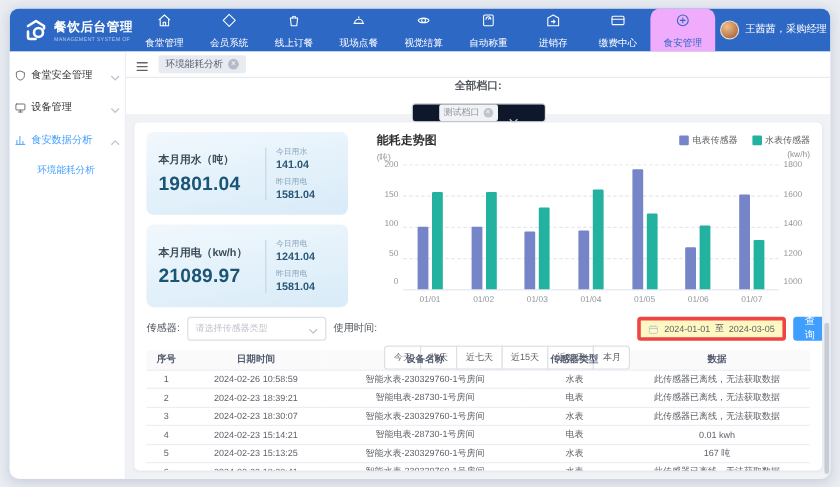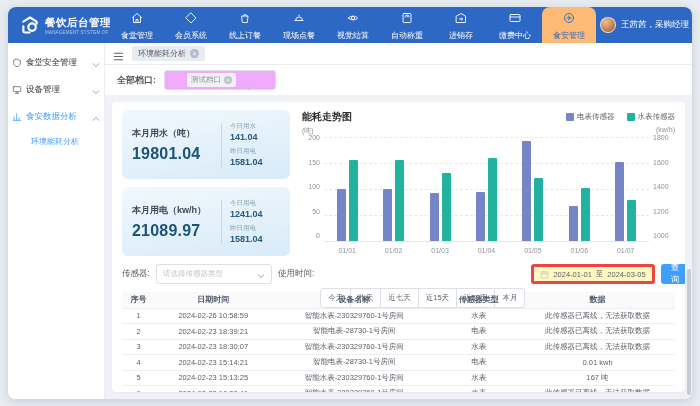--- a/index.html
+++ b/index.html
@@ -14,21 +14,21 @@
   .logo { display:flex; align-items:center; padding-left:12px; width:102px; flex-shrink:0; }
   .logo-mark { width:20px; height:20px; margin-right:5px; color:#fff; }
   .logo-text { display:flex; flex-direction:column; overflow:hidden; }
   .logo-title { font-size:10.5px; font-weight:bold; color:#fff; white-space:nowrap; letter-spacing:.5px; }
   .logo-sub { font-size:4.5px; color:rgba(255,255,255,.6); white-space:nowrap; letter-spacing:.2px; }
   .nav { display:flex; flex:1; }
   .nav-item { width:54px; display:flex; flex-direction:column; align-items:center; justify-content:center;
     gap:2px; color:#fff; cursor:pointer; }
   .nav-item svg { width:12px; height:12px; }
   .nav-label { font-size:8px; white-space:nowrap; }
-  .nav-item.active { background:#fdba74; color:#2e68c5; border-radius:8px 8px 0 0; }
+  .nav-item.active { background:#f0abfc; color:#2e68c5; border-radius:8px 8px 0 0; }
   .user { display:flex; align-items:center; gap:5px; padding:0 8px 0 4px; margin-left:auto; color:#fff; }
   .avatar { width:16px; height:16px; border-radius:50%; flex-shrink:0;
     background:radial-gradient(circle at 35% 30%, #f2c08a, #b97a4e 65%, #7d4a2b); border:1px solid rgba(255,255,255,.7); }
   .user-name { font-size:8.5px; white-space:nowrap; }
 
   
   .app-body { flex:1; display:flex; min-height:0; }
   .sidebar { width:97px; background:#fff; border-right:1px solid #ebeef5; padding-top:6px; flex-shrink:0; }
   .side-item { height:27px; display:flex; align-items:center; padding:0 4px; gap:4px; font-size:8.5px;
     color:#303133; cursor:pointer; }
@@ -42,23 +42,23 @@
 
   .main { flex:1; background:#f0f2f5; display:flex; flex-direction:column; position:relative; min-width:0; overflow:hidden; }
   .tabbar { height:22px; background:#fff; border-bottom:1px solid #e8eaee; display:flex; align-items:center;
     padding:0 8px; gap:8px; flex-shrink:0; box-shadow:0 1px 2px rgba(0,0,0,.04); }
   .burger { width:11px; height:11px; color:#606266; cursor:pointer; }
   .tab-chip { height:15px; background:#e8ecf1; border-radius:2px; display:flex; align-items:center; gap:4px;
     padding:0 6px; font-size:8px; color:#515a6e; cursor:pointer; }
   .chip-close { width:9px; height:9px; border-radius:50%; background:#b4bccc; color:#fff; font-size:7px;
     line-height:9px; text-align:center; cursor:pointer; }
 
-  .filterbar { height:30px; background:#fff; display:flex; align-items:center; padding:0 12px; gap:8px; flex-shrink:0; }
+  .filterbar { height:30px; background:#fff; display:flex; align-items:center; padding:0 12px; gap:8px; flex-shrink:0;flex-direction:column; }
   .fb-label { font-size:9px; font-weight:bold; color:#51565d; }
-  .stall-select { width:112px; height:20px; border:1px solid #dcdfe6; border-radius:3px; background:#f0abfc;
+  .stall-select { width:112px; height:20px; border:1px solid #dcdfe6; border-radius:3px; background:#0f172a;
     display:flex; align-items:center; padding:0 22px; gap:4px; cursor:pointer; }
   .stall-tag { background:#f0f2f5; border-radius:2px; height:14px; display:flex; align-items:center; gap:3px;
     padding:0 4px; font-size:7.5px; color:#909399; }
   .tag-close { width:8px; height:8px; border-radius:50%; background:#c0c4cc; color:#fff; font-size:6px;
     line-height:8px; text-align:center; }
   .sel-chev { margin-left:auto; width:8px; height:6px; color:#c0c4cc; }
 
   .content { flex:1; padding:7px; min-height:0; }
   .card { background:#fff; border-radius:4px; height:100%; padding:8px 10px; overflow:hidden;
     box-shadow:0 1px 3px rgba(0,0,0,.05); }
@@ -70,21 +70,21 @@
     display:flex; align-items:center; padding:0 10px; }
   .stat-title { font-size:9px; font-weight:bold; color:#3a4a58; white-space:nowrap; }
   .stat-value { font-size:16px; font-weight:bold; color:#1b5576; margin-top:5px; letter-spacing:.2px; }
   .stat-main { flex:1; min-width:0; }
   .stat-divider { width:1px; height:44px; background:#c2d8ea; margin:0 8px; flex-shrink:0; }
   .stat-side { width:50px; flex-shrink:0; }
   .stat-side .grp + .grp { margin-top:5px; }
   .stat-side .lbl { font-size:6.5px; color:#8ba5ba; white-space:nowrap; }
   .stat-side .val { font-size:9px; font-weight:bold; color:#2a5878; margin-top:1px; }
 
-  .chart-area { flex:1; margin-left:12px; display:flex; flex-direction:column; min-width:0; }
+  .chart-area { flex:1; margin-left:24px; display:flex; flex-direction:column; min-width:0; }
   .chart-head { display:flex; align-items:center; height:13px; }
   .chart-title { font-size:10px; font-weight:bold; color:#303133; }
   .legend { margin-left:auto; display:flex; gap:12px; align-items:center; }
   .legend-item { display:flex; gap:3px; align-items:center; font-size:7.5px; color:#606266; }
   .legend-swatch { width:8px; height:8px; border-radius:1px; }
   .axis-units { display:flex; justify-content:space-between; font-size:7px; color:#909399; margin-top:3px; height:9px; }
   .plot-row { flex:1; display:flex; min-height:0; margin-top:2px; }
   .yticks { width:22px; display:flex; flex-direction:column; justify-content:space-between; font-size:7px;
     color:#909399; text-align:right; padding-right:4px; line-height:1; transform:translateY(-3px); flex-shrink:0; }
   .yticks.right { width:26px; text-align:left; padding:0 0 0 4px; }

